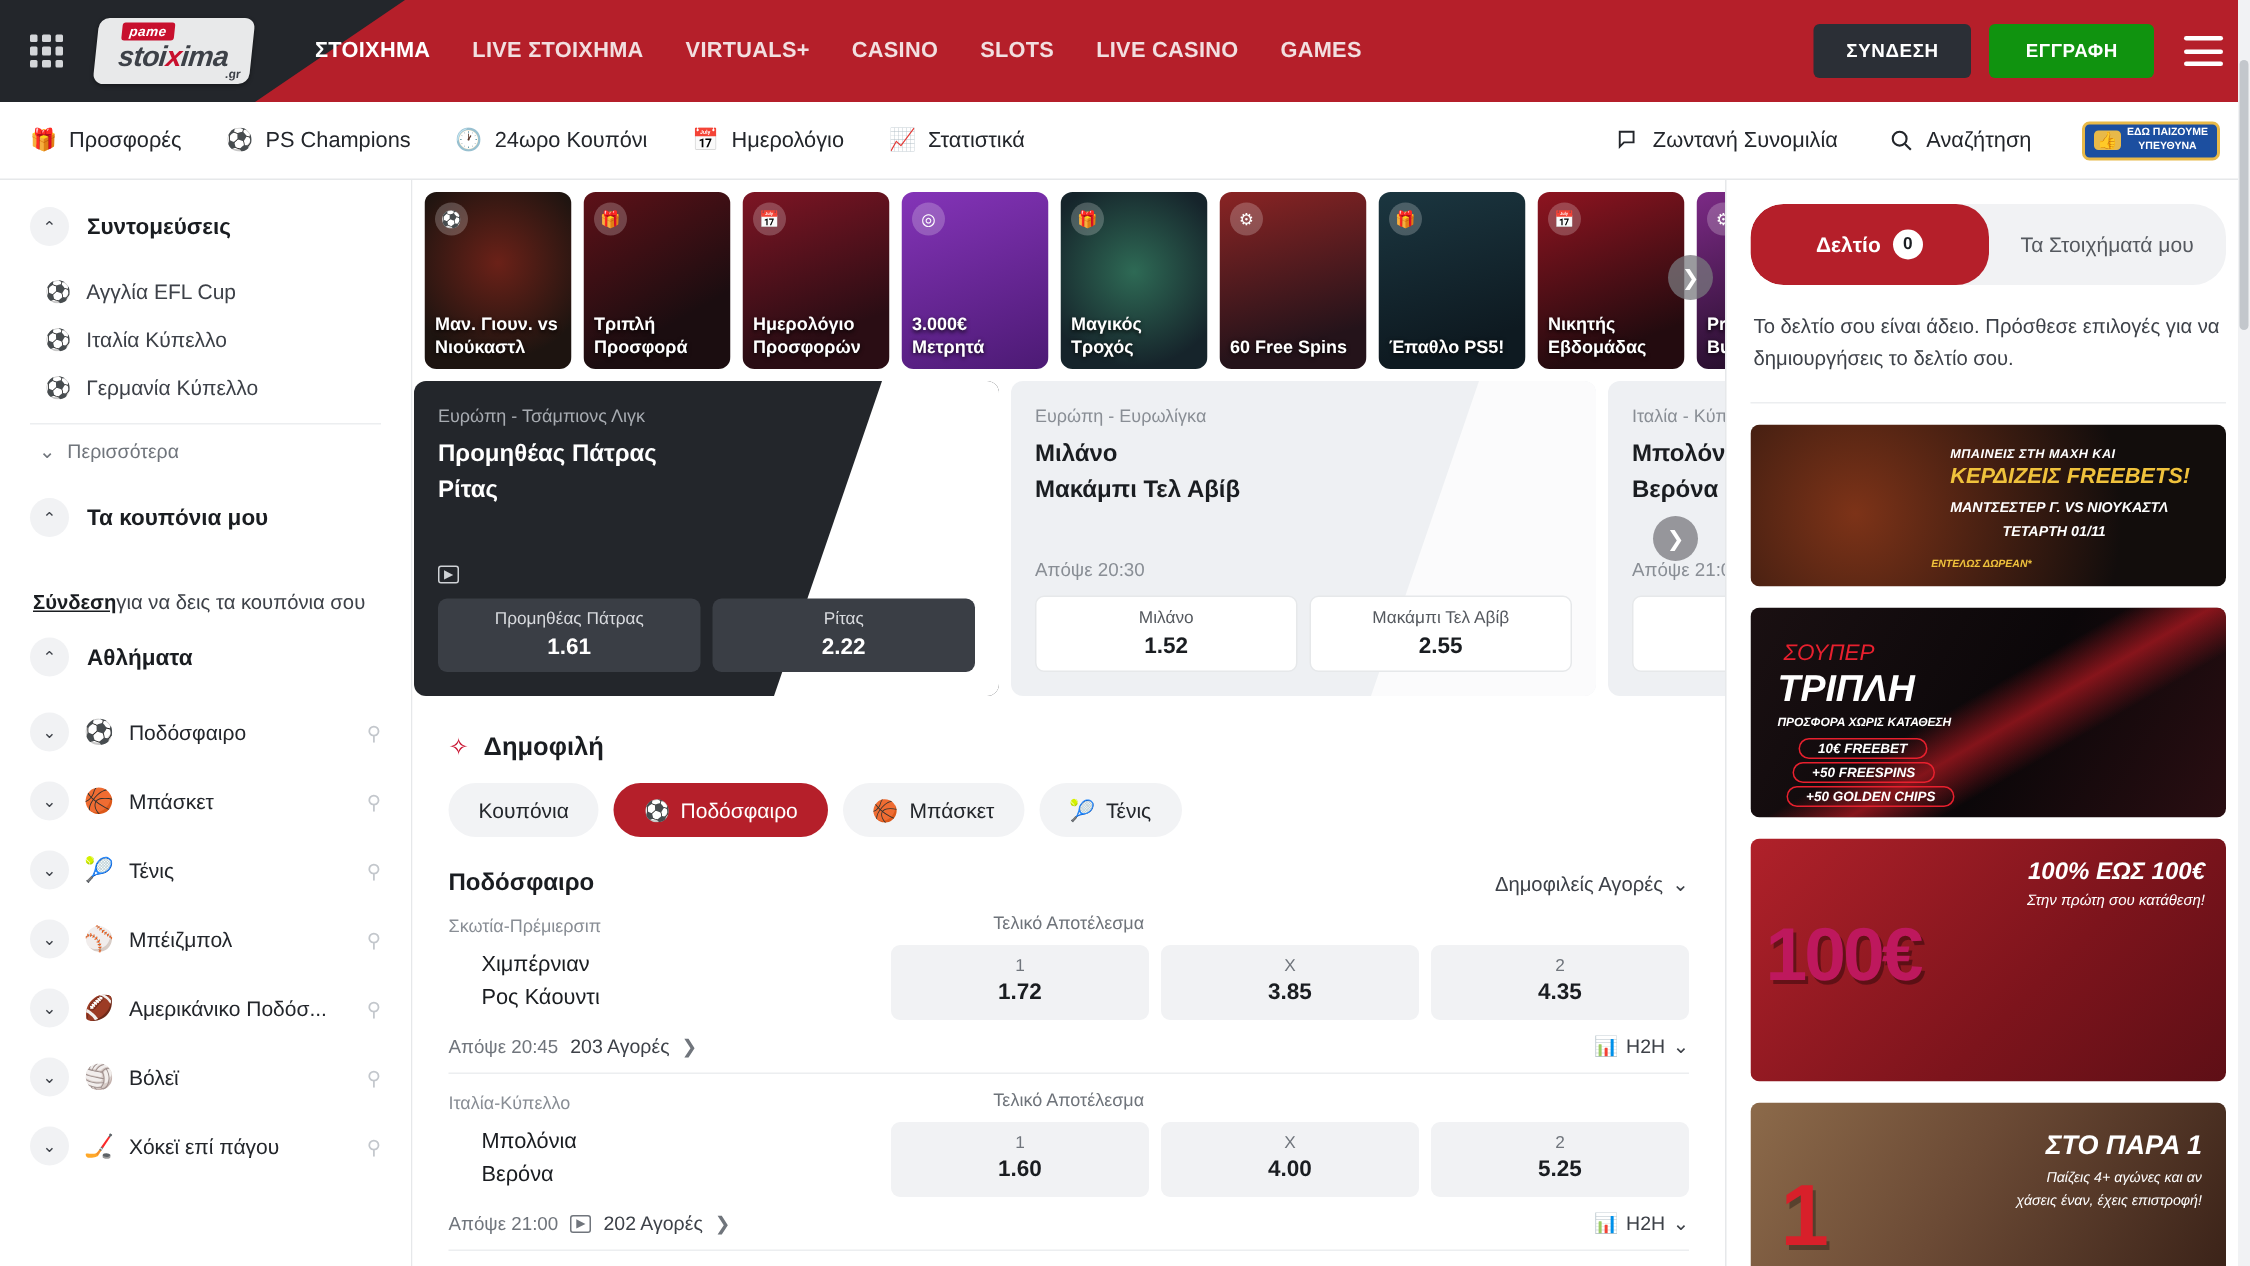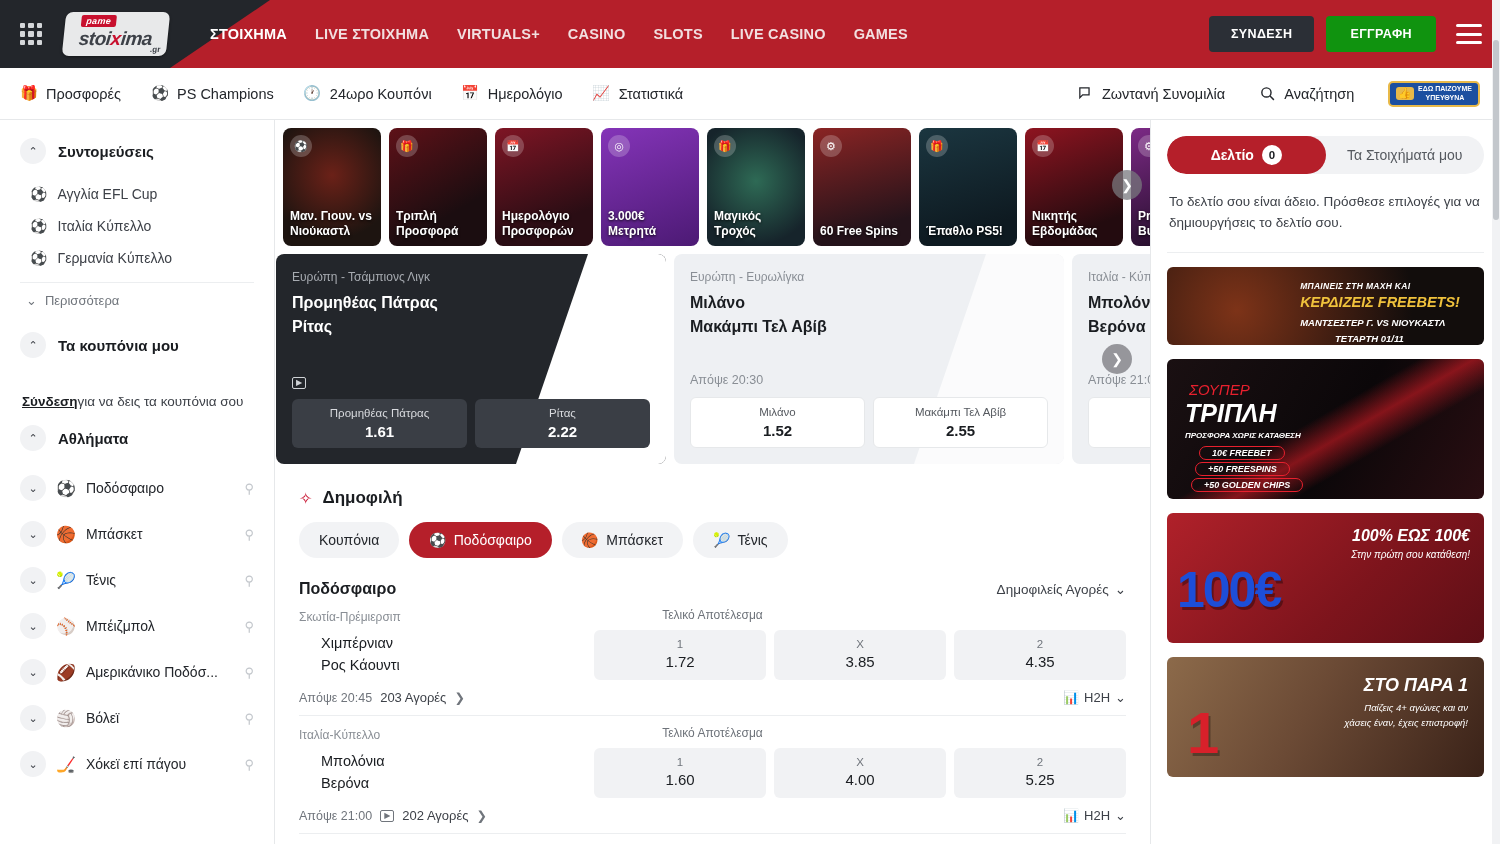--- a/index.html
+++ b/index.html
@@ -375,21 +375,21 @@
   .mr-odds { margin-left: auto; display: flex; gap: 8px; }
   .odd-box {
     width: 172px;
     background: #f1f2f4;
     border-radius: 6px;
     padding: 8px 0 10px 0;
     text-align: center;
     cursor: pointer;
   }
   .odd-box .lbl { font-size: 11.5px; color: #70757c; }
-  .odd-box .val { font-size: 15px; font-weight: normal; color: #1a1d21; margin-top: 3px; }
+  .odd-box .val { font-size: 15px; font-weight: bold; color: #1a1d21; margin-top: 3px; }
   .mr-foot {
     display: flex; align-items: center; gap: 8px;
     margin-top: 10px;
     padding-bottom: 10px;
     border-bottom: 1px solid #eceef0;
     font-size: 12.5px; color: #70757c;
   }
   .mr-foot .mkts { color: #3d4148; font-size: 13px; }
   .mr-foot .h2h {
     margin-left: auto;
@@ -406,21 +406,21 @@
     padding: 16px;
     flex-shrink: 0;
     overflow: hidden;
   }
   .bs-tabs {
     display: flex;
     background: #f1f2f4;
     border-radius: 22px;
     padding: 0;
     overflow: hidden;
-    height: 38px;
+    height: 54px;
   }
   .bs-tab {
     flex: 1;
     display: flex; align-items: center; justify-content: center; gap: 8px;
     font-size: 14px; color: #55595f;
     border-radius: 22px;
     cursor: pointer;
   }
   .bs-tab.active { background: #b51f2a; color: #fff; font-weight: bold; }
   .bs-count {
@@ -431,21 +431,21 @@
     font-size: 11.5px; font-weight: bold;
   }
   .bs-empty {
     font-size: 13.5px; color: #3d4148;
     line-height: 1.55;
     padding: 18px 2px 18px 2px;
     border-bottom: 1px solid #eceef0;
   }
   .side-banner {
     margin-top: 14px;
-    height: 78px;
+    height: 108px;
     border-radius: 6px;
     overflow: hidden;
     position: relative;
     cursor: pointer;
   }
   .sb-art { position: absolute; inset: 0; }
   .sb-txt { position: absolute; color: #fff; }
 
   
   .scrollbar {
@@ -913,25 +913,25 @@
       <div class="sb-art" style="background:linear-gradient(120deg,#1a1012 0%,#0b0709 55%,#2a0e12 100%);"></div>
       <div class="sb-art" style="background:linear-gradient(150deg,transparent 45%, rgba(230,30,40,.55) 55%, transparent 66%);"></div>
       <div class="sb-txt" style="left:22px; top:22px; font-size:15px; font-style:italic; font-weight:normal; color:#e8202e;">ΣΟΥΠΕΡ</div>
       <div class="sb-txt" style="left:18px; top:40px; font-size:25px; font-style:italic; font-weight:bold;">ΤΡΙΠΛΗ</div>
       <div class="sb-txt" style="left:18px; top:72px; font-size:8px; font-style:italic; font-weight:bold;">ΠΡΟΣΦΟΡΑ ΧΩΡΙΣ ΚΑΤΑΘΕΣΗ</div>
       <div class="sb-txt" style="left:32px; top:87px; font-size:9px; font-style:italic; font-weight:bold; border:1px solid #e8202e; border-radius:9px; padding:1px 12px;">10€ FREEBET</div>
       <div class="sb-txt" style="left:28px; top:103px; font-size:9px; font-style:italic; font-weight:bold; border:1px solid #e8202e; border-radius:9px; padding:1px 12px;">+50 FREESPINS</div>
       <div class="sb-txt" style="left:24px; top:119px; font-size:9px; font-style:italic; font-weight:bold; border:1px solid #e8202e; border-radius:9px; padding:1px 12px;">+50 GOLDEN CHIPS</div>
     </div>
 
-    <div class="side-banner" style="height:130px">
+    <div class="side-banner" style="height:162px">
       <div class="sb-art" style="background:linear-gradient(135deg,#b0212a 0%,#7d141c 60%,#5e0f16 100%);"></div>
       <div class="sb-txt" style="right:14px; top:14px; font-size:16px; font-style:italic; font-weight:bold;">100% ΕΩΣ 100€</div>
       <div class="sb-txt" style="right:14px; top:36px; font-size:10px; font-style:italic;">Στην πρώτη σου κατάθεση!</div>
-      <div class="sb-txt" style="left:10px; top:48px; font-size:50px; font-weight:bold; color:#1d4ed8; text-shadow:2px 3px 0 rgba(0,0,0,.35); letter-spacing:-2px;">100€</div>
+      <div class="sb-txt" style="left:10px; top:48px; font-size:50px; font-weight:bold; color:#be185d; text-shadow:2px 3px 0 rgba(0,0,0,.35); letter-spacing:-2px;">100€</div>
     </div>
 
     <div class="side-banner" style="height:120px">
       <div class="sb-art" style="background:linear-gradient(120deg,#8c6a4a 0%,#6b4a35 45%,#3a2218 100%);"></div>
       <div class="sb-txt" style="right:16px; top:18px; font-size:18px; font-style:italic; font-weight:bold;">ΣΤΟ ΠΑΡΑ 1</div>
       <div class="sb-txt" style="right:16px; top:45px; font-size:9.5px; font-style:italic;">Παίζεις 4+ αγώνες και αν</div>
       <div class="sb-txt" style="right:16px; top:60px; font-size:9.5px; font-style:italic;">χάσεις έναν, έχεις επιστροφή!</div>
       <div class="sb-txt" style="left:20px; top:42px; font-size:58px; font-weight:bold; color:#d8202a; text-shadow:2px 3px 0 rgba(0,0,0,.3);">1</div>
     </div>
 

